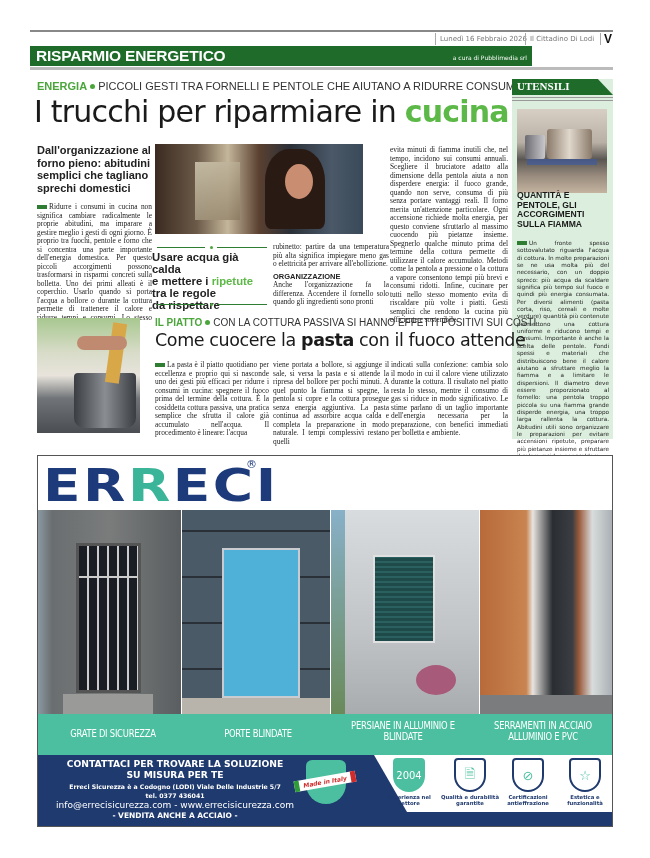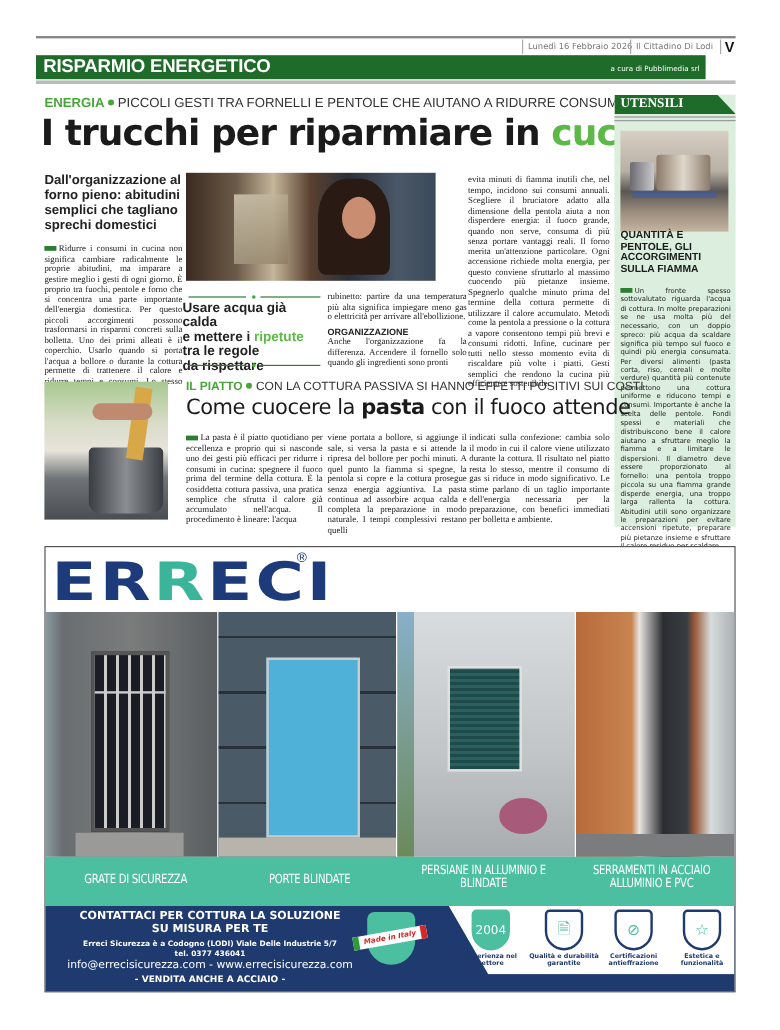--- a/index.html
+++ b/index.html
@@ -2,21 +2,21 @@
 <html><head>
 <meta charset="utf-8">
 <style>
 *{box-sizing:border-box;margin:0;padding:0}
 body{width:650px;height:858px;background:#fff;position:relative;overflow:hidden;font-family:"Liberation Serif",serif;color:#222}
 .abs{position:absolute}
 .topline{left:30px;top:30px;width:583px;height:2px;background:#888}
 .dateline{top:35px;font-family:"DejaVu Sans",sans-serif;font-size:7px;color:#777;white-space:nowrap}
 .vsep{top:33px;width:1px;height:12px;background:#aaa}
 .pageletter{left:604px;top:32px;font-family:"Liberation Sans",sans-serif;font-weight:bold;font-size:12px;color:#111}
-.bar{left:30px;top:46px;width:558px;height:20px;background:#1e6b2a;color:#fff}
+.bar{left:30px;top:46px;width:502px;height:20px;background:#1e6b2a;color:#fff}
 .bar .t{position:absolute;left:6px;top:1px;font-family:"Liberation Sans",sans-serif;font-weight:bold;font-size:15.5px;letter-spacing:-0.2px}
 .bar .s{position:absolute;right:5px;top:8px;font-family:"DejaVu Sans",sans-serif;font-size:6px}
 .subbar{left:30px;top:67px;width:583px;height:3px;background:#bbb}
 .kicker{font-family:"Liberation Sans",sans-serif;font-size:11px;color:#333;white-space:nowrap}
 .kicker b{color:#4aa63a}
 .dot{display:inline-block;width:5px;height:5px;border-radius:50%;background:#4aa63a;margin:0 3px 1px 3px}
 .title1{left:34px;top:94px;font-family:"DejaVu Sans",sans-serif;font-size:30px;color:#1a1a1a;letter-spacing:-0.8px;white-space:nowrap}
 .title1 span{color:#5cb947;font-weight:bold}
 .deck{left:37px;top:144px;width:118px;font-family:"Liberation Sans",sans-serif;font-size:11px;font-weight:bold;line-height:12.5px;color:#222}
 .body{font-size:7.4px;line-height:8.5px;text-align:justify;color:#222}
@@ -65,21 +65,21 @@
 <div class="abs pageletter">V</div>
 <div class="abs bar">
   <span class="t">RISPARMIO ENERGETICO</span>
   <span class="s">a cura di Pubblimedia srl</span>
 </div>
 <div class="abs subbar"></div>
 
 <div class="abs kicker" style="left:37px;top:80px">
   <b>ENERGIA</b><span class="dot"></span><span>PICCOLI GESTI TRA FORNELLI E PENTOLE CHE AIUTANO A RIDURRE CONSUMI E BOLLETTE</span>
 </div>
-<div class="abs title1"><span style="color:#1a1a1a;font-weight:bold">I trucchi per riparmiare in </span><span>cucina</span></div>
+<div class="abs title1"><span style="color:#1a1a1a;font-weight:normal">I trucchi per riparmiare in </span><span>cucina</span></div>
 <div class="abs deck">Dall'organizzazione al forno pieno: abitudini semplici che tagliano sprechi domestici</div>
 <div class="abs body" style="left:37px;top:203px;width:115px"><span class="sq"></span><span>Ridurre i consumi in cucina non significa cambiare radicalmente le proprie abitudini, ma imparare a gestire meglio i gesti di ogni giorno. È proprio tra fuochi, pentole e forno che si concentra una parte importante dell'energia domestica. Per questo piccoli accorgimenti possono trasformarsi in risparmi concreti sulla bolletta. Uno dei primi alleati è il coperchio. Usarlo quando si porta l'acqua a bollore o durante la cottura permette di trattenere il calore e ridurre tempi e consumi. Lo stesso vale per l'acqua calda del</span></div>
 
 <div class="abs photo" style="left:155px;top:144px;width:208px;height:90px;background:linear-gradient(90deg,#3a2a20 0%,#6b5a48 20%,#c4b69a 35%,#5a4030 50%,#2b3038 65%,#4a5868 85%,#3a4a58 100%)">
   <div style="position:absolute;left:40px;top:18px;width:45px;height:58px;background:linear-gradient(135deg,#d8d0b8,#8a7a60);opacity:.8"></div>
   <div style="position:absolute;left:110px;top:5px;width:60px;height:80px;border-radius:40% 40% 10% 10%;background:#2a1a14"></div>
   <div style="position:absolute;left:130px;top:20px;width:28px;height:35px;border-radius:50%;background:#c98e72"></div>
 </div>
 
 <div class="qline" style="left:157px;top:247px;width:48px"></div>
@@ -155,21 +155,21 @@
 
 <div class="abs catbar">
   <div class="cat" style="left:0;top:14px;width:150px">GRATE DI SICUREZZA</div>
   <div class="cat" style="left:145px;top:14px;width:150px">PORTE BLINDATE</div>
   <div class="cat" style="left:290px;top:6px;width:150px">PERSIANE IN ALLUMINIO E BLINDATE</div>
   <div class="cat" style="left:435px;top:6px;width:140px">SERRAMENTI IN ACCIAIO ALLUMINIO E PVC</div>
 </div>
 <div class="abs navy"></div>
 <div class="abs white"></div>
 <div class="abs contact">
-  <div class="h">CONTATTACI PER COTTURA LA SOLUZIONE</div>
+  <div class="h">CONTATTACI PER TROVARE LA SOLUZIONE</div>
   <div class="h">SU MISURA PER TE</div>
   <div class="a">Erreci Sicurezza è a Codogno (LODI) Viale Delle Industrie 5/7</div>
   <div class="a" style="margin-top:0">tel. 0377 436041</div>
   <div class="e">info@errecisicurezza.com - www.errecisicurezza.com</div>
   <div class="v">- VENDITA ANCHE A ACCIAIO -</div>
 </div>
 <div class="abs" style="left:306px;top:760px;width:40px;height:44px;background:#4bbf9f;border-radius:6px 6px 20px 20px"></div>
 <div class="abs" style="left:294px;top:776px;width:62px;height:11px;background:#fff;transform:rotate(-10deg);border-left:5px solid #2e9a3a;border-right:5px solid #d02a2a;font-family:'DejaVu Sans',sans-serif;font-weight:bold;font-style:italic;font-size:6px;color:#d02a2a;text-align:center;line-height:11px">Made in Italy</div>
 
 <div class="feat" style="left:376px">

